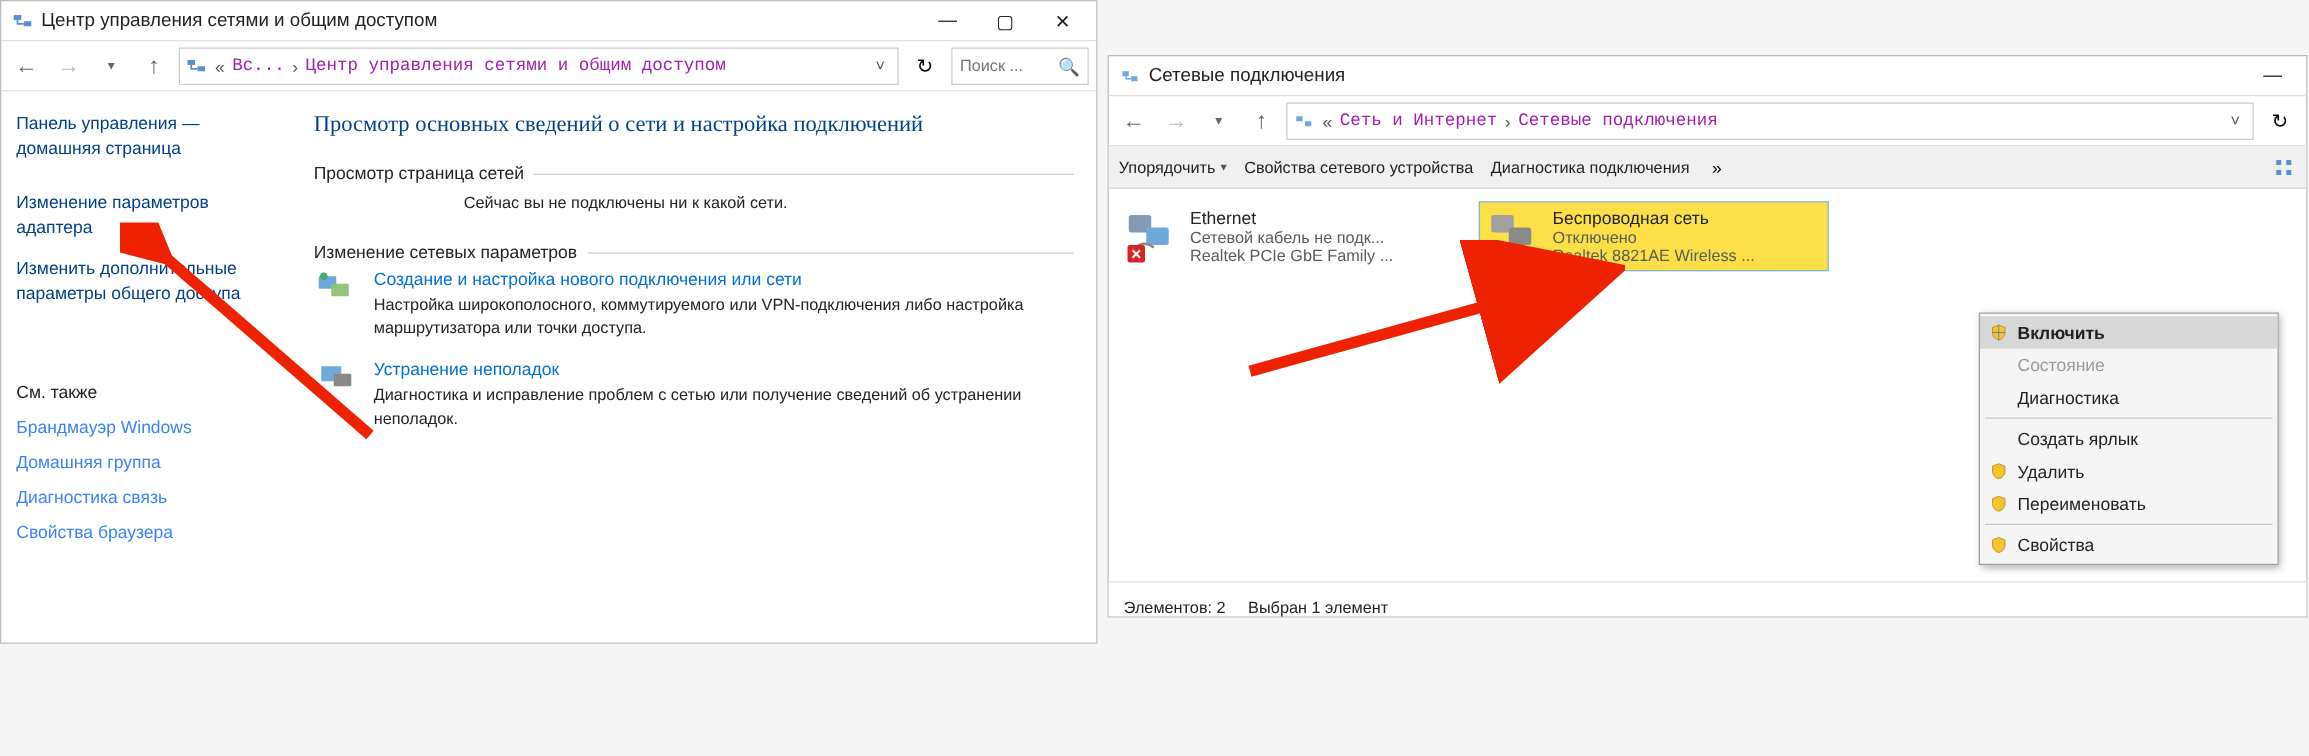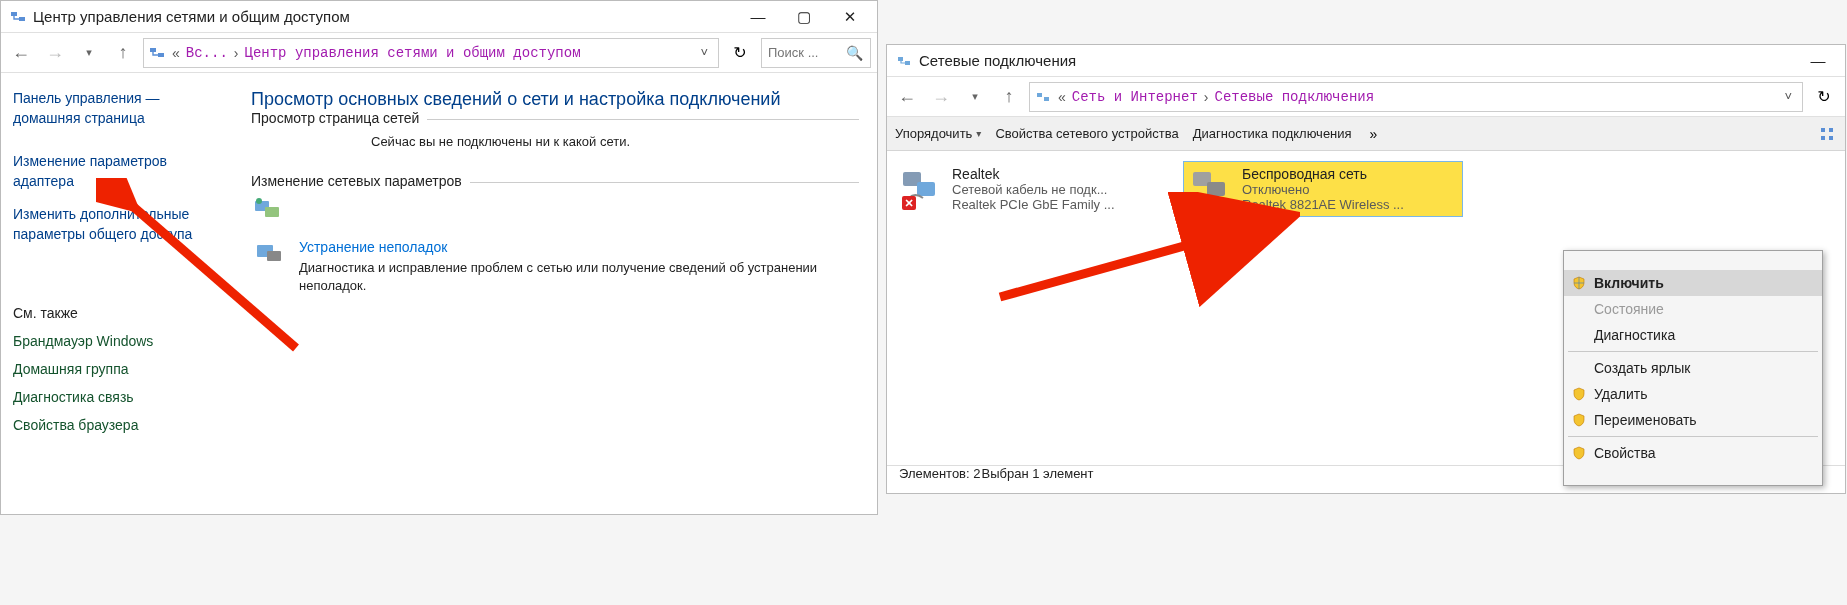--- a/index.html
+++ b/index.html
@@ -86,28 +86,30 @@
   .win1-body { display: flex; height: calc(100% - 72px); gap: 11px; }
   .sidebar {
     width: 235px;
     padding: 16px 12px;
     font-size: 14px;
     color: #003f8a;
   }
   .side-link { margin-bottom: 14px; line-height: 1.4; cursor: pointer; color:#003f8a; }
   .side-sep { height: 10px; }
   .side-seealso { color: #222; margin-top: 60px; margin-bottom: 12px; font-size: 14px; }
-  .side-sm { margin-bottom: 12px; cursor:pointer; font-size: 14px; color:#14532d;}
+  .side-sm { margin-bottom: 12px; cursor:pointer; font-size: 14px; color:#3b82f6;}
   .main-area {
     flex: 1;
     padding: 16px 18px 10px 4px;
   }
   .heading {
     color: #003f8a;
     font-size: 18px;
+    margin-bottom: 20px;
+    font-family: Liberation Serif, serif;
   }
   .section-row { margin-bottom: 24px; }
   .sec-title-row { display: flex; align-items: center; gap: 8px; font-size: 14px; color:#222; }
   .sec-rule { flex:1; border-top:1px solid #ccc; height:0; margin-top:2px; }
   .sec-body { font-size: 13px; color:#222; margin-top:8px; margin-left: 120px; }
   .task-group { margin-top: 6px; }
   .task-row { display:flex; gap:12px; margin-bottom: 16px; }
   .task-icon { width: 36px; min-width:36px; height: 28px; display:flex; align-items:center; justify-content:center; }
   .task-link { color: #006fd6; font-size: 14px; cursor:pointer; }
   .task-desc { color: #222; font-size: 13px; margin-top: 4px; line-height: 1.4; max-width: 520px;}
@@ -163,25 +165,25 @@
   .ad-texts { flex:1; overflow:hidden; }
   .ad-name { font-size: 14px; color:#222; white-space:nowrap; overflow:hidden; text-overflow:ellipsis;}
   .ad-status { font-size: 13px; color:#5a5a5a; white-space:nowrap; overflow:hidden; text-overflow:ellipsis;}
   .ad-device { font-size: 13px; color:#5a5a5a; white-space:nowrap; overflow:hidden; text-overflow:ellipsis;}
 
   
   .ctxmenu {
     position: absolute;
     right: 22px;
     top: 205px;
-    width: 260px;
+    width: 240px;
     background: #f5f5f5;
     border: 1px solid #a0a0a0;
     box-shadow: 2px 2px 6px rgba(0,0,0,0.3);
-    padding: 19px 0;
+    padding: 2px 0;
     font-size: 14px;
     z-index: 30;
     text-align: right;
   }
   .ctx-item {
     display:flex; align-items:center; gap:8px;
     padding: 5px 10px 5px 30px;
     position: relative;
     cursor:pointer;
     color:#222;
@@ -191,21 +193,21 @@
   .ctx-item.highlight { background:#d7d7d7; }
   .ctx-item .shield {
     position:absolute; left:8px; top:6px;
     width:14px; height:14px;
   }
   .ctx-sep { border-top:1px solid #c8c8c8; margin: 3px 4px; }
 
   
   .statusbar {
     height: 28px; border-top:1px solid #ddd;
-    display:flex; align-items:flex-start; gap:1px;
+    display:flex; align-items:flex-end; gap:18px;
     padding: 0 12px; font-size:13px; color:#222;
     background:#fff;
   }
 
   
   .arrow-svg { position:absolute; z-index: 25; pointer-events:none; }
   .arrow1 { left: 96px; top: 178px; width: 220px; height: 180px; }
   .arrow2 { left: 990px; top: 192px; width: 310px; height: 115px; }
 
   
@@ -286,20 +288,24 @@
         </div>
         <div class="task-group">
           <div class="task-row">
             <span class="task-icon">
               <svg width="32" height="24" viewBox="0 0 32 24">
                   <rect x="2" y="4" width="14" height="10" rx="1" fill="#6fa8dc"></rect>
                   <rect x="12" y="10" width="14" height="10" rx="1" fill="#93c47d"></rect>
                   <circle cx="6" cy="4" r="3" fill="#4a7"></circle>
                 </svg>
             </span>
+            <div>
+              <div class="task-link">Создание и настройка нового подключения или сети</div>
+              <div class="task-desc">Настройка широкополосного, коммутируемого или VPN-подключения либо настройка маршрутизатора или точки доступа.</div>
+            </div>
           </div>
           <div class="task-row">
             <span class="task-icon">
               <svg width="32" height="24" viewBox="0 0 32 24">
                   <rect x="4" y="4" width="16" height="12" rx="1" fill="#6fa8dc"></rect>
                   <rect x="14" y="10" width="14" height="10" rx="1" fill="#888"></rect>
                 </svg>
             </span>
             <div>
               <div class="task-link">Устранение неполадок</div>
@@ -369,21 +375,21 @@
     <div class="adapter">
       <div class="ad-icon">
         <svg width="42" height="40" viewBox="0 0 42 40">
             <rect x="2" y="4" width="18" height="14" rx="2" fill="#849bb5"></rect>
             <rect x="16" y="14" width="18" height="14" rx="2" fill="#6fa8dc"></rect>
             <path d="M8 30 q6 -6 14 0" stroke="#888" stroke-width="2" fill="none"></path>
           </svg>
         <span class="badge-x">✕</span>
       </div>
       <div class="ad-texts">
-        <div class="ad-name">Realtek</div>
+        <div class="ad-name">Ethernet</div>
         <div class="ad-status">Сетевой кабель не подк...</div>
         <div class="ad-device">Realtek PCIe GbE Family ...</div>
       </div>
     </div>
 
     <div class="adapter selected">
       <div class="ad-icon">
         <svg width="42" height="40" viewBox="0 0 42 40">
             <rect x="2" y="4" width="18" height="14" rx="2" fill="#a0a0a0"></rect>
             <rect x="16" y="14" width="18" height="14" rx="2" fill="#8a8a8a"></rect>

